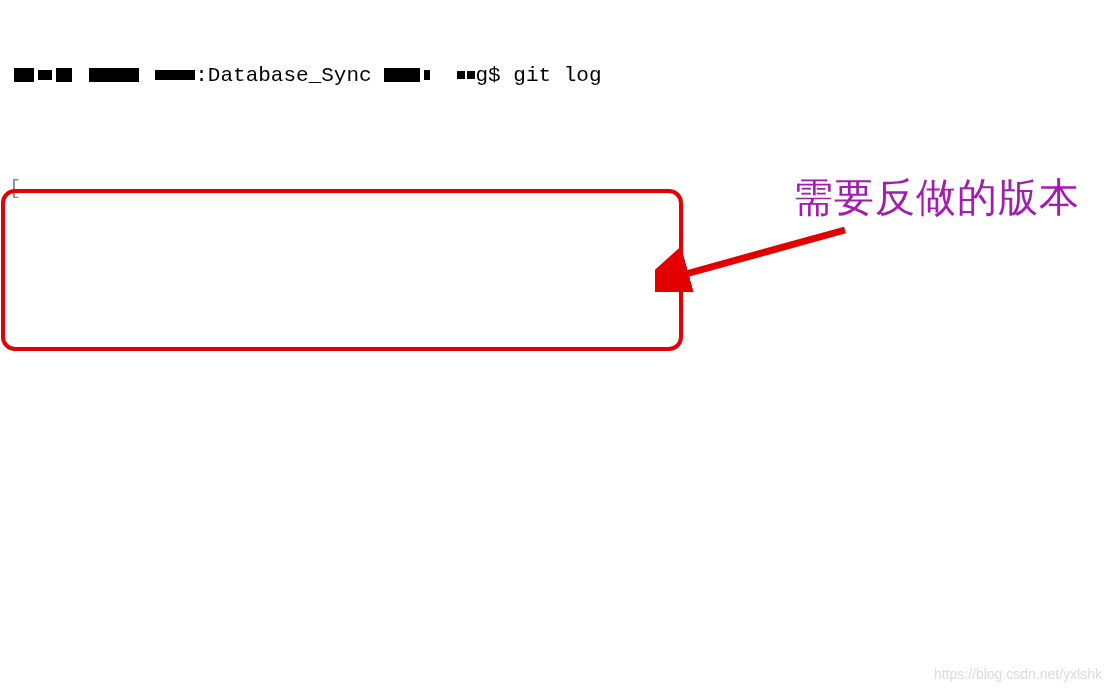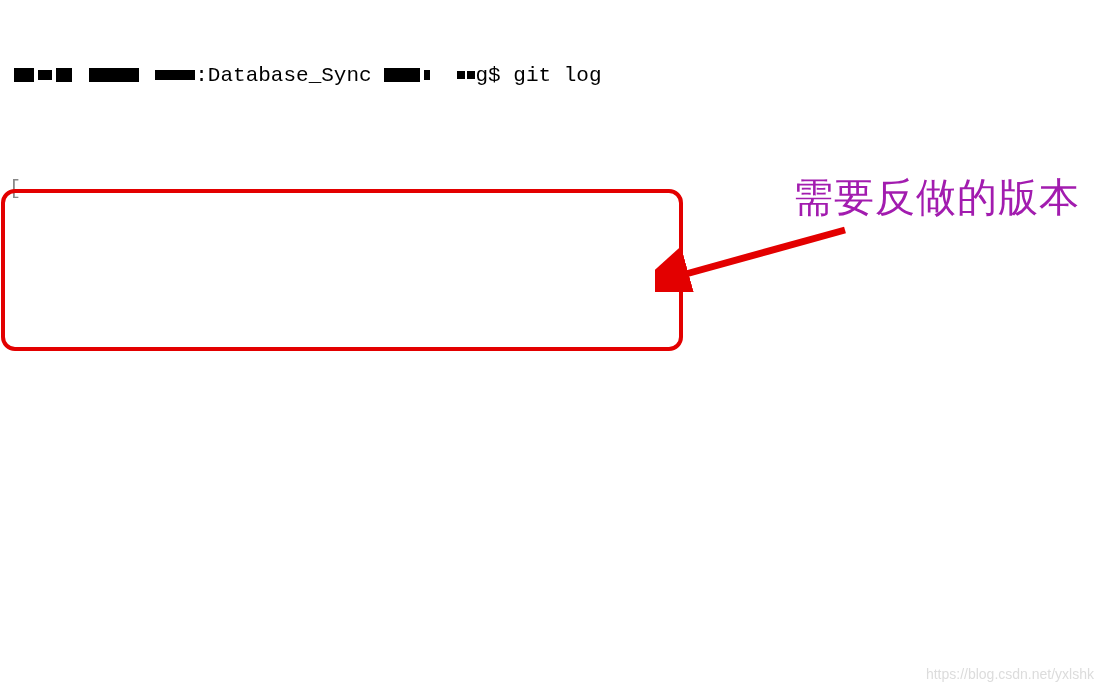--- a/index.html
+++ b/index.html
@@ -78,21 +78,21 @@
     .annotation-arrow {
       position: absolute;
       left: 655px;
       top: 222px;
       width: 200px;
       height: 70px;
       pointer-events: none;
     }
     .watermark {
       position: absolute;
-      right: 24px;
+      right: 16px;
       bottom: 6px;
       color: #dcdcdc;
       font-family: Arial, sans-serif;
       font-size: 14px;
     }
     .blank-line {
       height: 28px;
     }
     .edge-bracket {
       position: absolute;

